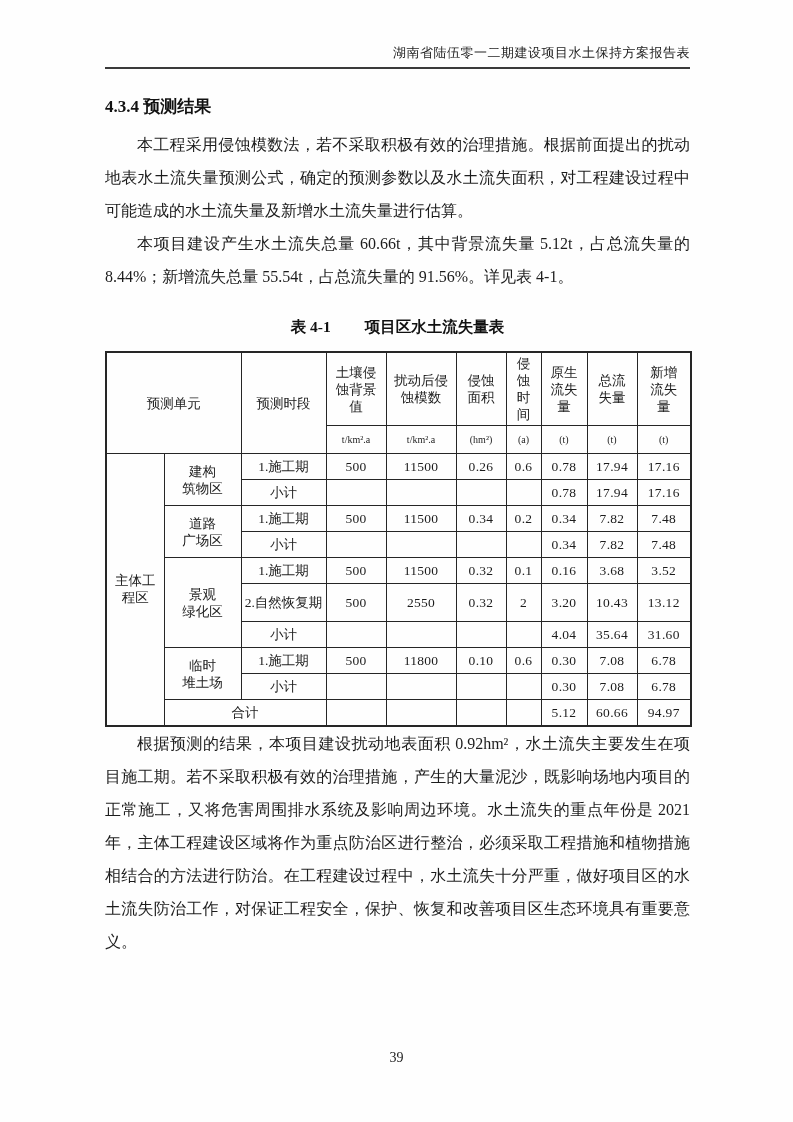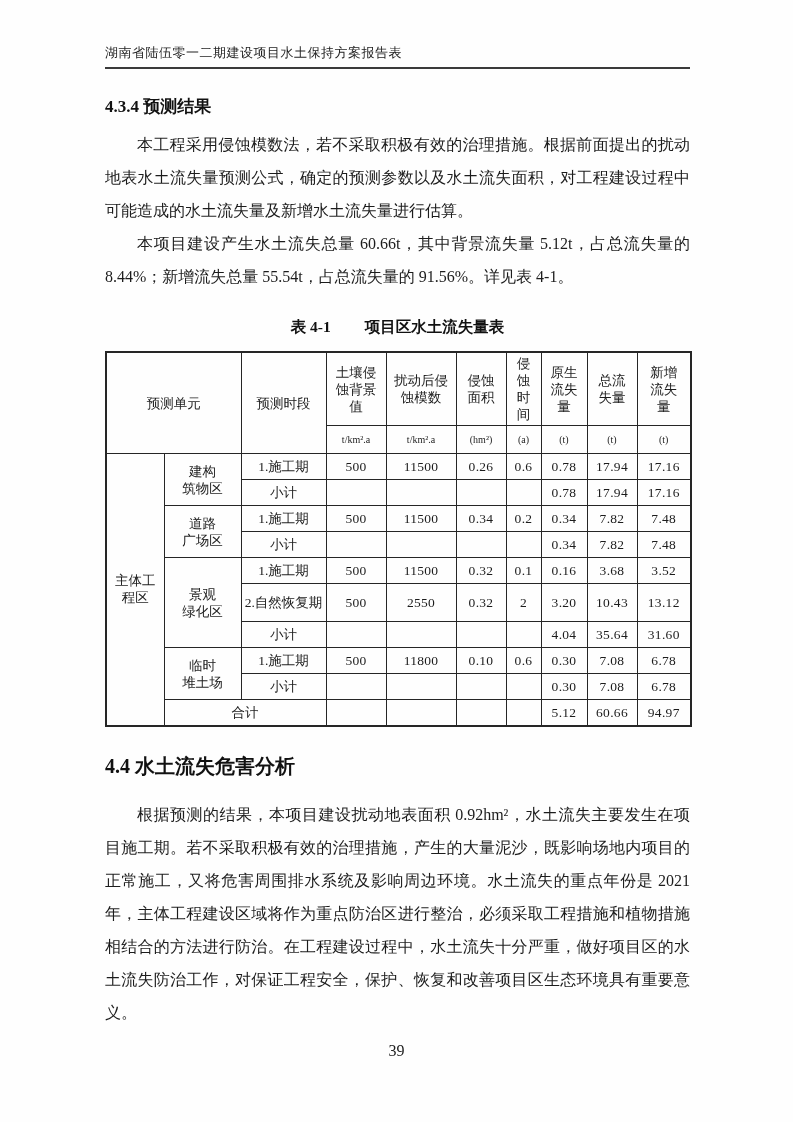--- a/index.html
+++ b/index.html
@@ -14,20 +14,21 @@
     color: #1a1a1a;
     overflow: hidden;
   }
   .content { padding: 44px 103px 0 105px; }
 
   .running-header {
     font-size: 13px;
     letter-spacing: 0.5px;
     color: #222;
     padding-bottom: 5px;
+    text-align: right;
   }
   .header-rule {
     border: none;
     border-top: 2px solid #3a3a3a;
     height: 0;
   }
 
   .h3 {
     margin: 26px 0 10px 0;
     font-size: 17px;
@@ -79,23 +80,23 @@
   table.erosion th { white-space: pre-line; }
   tr.hdr-main th { height: 70px; }
   tr.hdr-units th { height: 28px; font-size: 10px; }
   td.wrap { white-space: pre-line; }
   tr.body-row td { height: 26px; }
   tr.body-row.tall td { height: 38px; }
   td.num { letter-spacing: 0.3px; }
 
   .page-number {
     position: absolute;
-    bottom: 62px; left: 0; right: 0;
+    bottom: 56px; left: 0; right: 0;
     text-align: center;
-    font-size: 16px;
+    font-size: 14px;
     color: #222;
   }
 </style>
 </head>
 <body>
 
 <div class="page">
   <div class="content">
 
     <div class="running-header">
@@ -269,20 +270,19 @@
           <td></td>
           <td></td>
           <td></td>
           <td class="num">5.12</td>
           <td class="num">60.66</td>
           <td class="num">94.97</td>
         </tr>
       </tbody>
     </table>
 
-    <div class="h2">4.4 水土流失危害分析</div>
 
     <p class="body">根据预测的结果，本项目建设扰动地表面积 0.92hm²，水土流失主要发生在项目施工期。若不采取积极有效的治理措施，产生的大量泥沙，既影响场地内项目的正常施工，又将危害周围排水系统及影响周边环境。水土流失的重点年份是 2021 年，主体工程建设区域将作为重点防治区进行整治，必须采取工程措施和植物措施相结合的方法进行防治。在工程建设过程中，水土流失十分严重，做好项目区的水土流失防治工作，对保证工程安全，保护、恢复和改善项目区生态环境具有重要意义。</p>
 
   </div>
 
   <div class="page-number">39</div>
 </div>
 
 </body></html>

